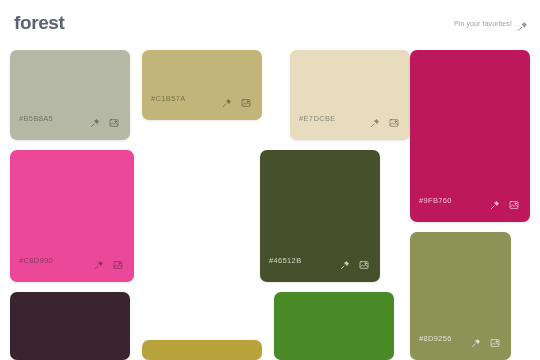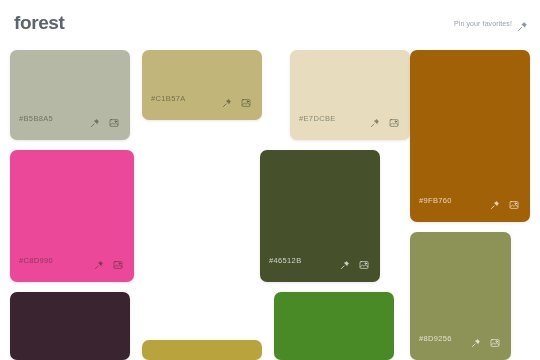--- a/index.html
+++ b/index.html
@@ -181,21 +181,21 @@
   </svg></span>
           <span class="action-icon">
   <svg viewBox="0 0 16 16" width="10" height="10" fill="none" stroke="currentColor" stroke-width="1.3" stroke-linecap="round" stroke-linejoin="round">
     <rect x="1.6" y="2.6" width="12.8" height="10.8" rx="1.6"></rect>
     <path d="M2.4 11.2 L5.6 7.8 L8.2 10.2 L10.6 7.6 L13.6 10.8"></path>
     <circle cx="10.6" cy="5.6" r="1.15"></circle>
   </svg></span>
         </div>
       </div>
     </div>
-    <div class="swatch-card tone-light" style="left: 410px; top: 8px; width: 120px; height: 172px; background: #a16207;">
+    <div class="swatch-card tone-light" style="left: 410px; top: 8px; width: 120px; height: 172px; background: #be185d;">
       <div class="swatch-footer">
         <span class="swatch-hex">#9FB760</span>
         <div class="swatch-actions">
           <span class="action-icon">
   <svg viewBox="0 0 16 16" width="10" height="10" fill="none" stroke="currentColor" stroke-width="1.5" stroke-linecap="round" stroke-linejoin="round">
     <path d="M10.2 1.6 L14.4 5.8 L12.4 7.0 L11.6 9.8 L6.2 4.4 L9.0 3.6 Z" fill="currentColor" stroke="none"></path>
     <line x1="6.6" y1="9.4" x2="2.2" y2="13.8"></line>
   </svg></span>
           <span class="action-icon">
   <svg viewBox="0 0 16 16" width="10" height="10" fill="none" stroke="currentColor" stroke-width="1.3" stroke-linecap="round" stroke-linejoin="round">

